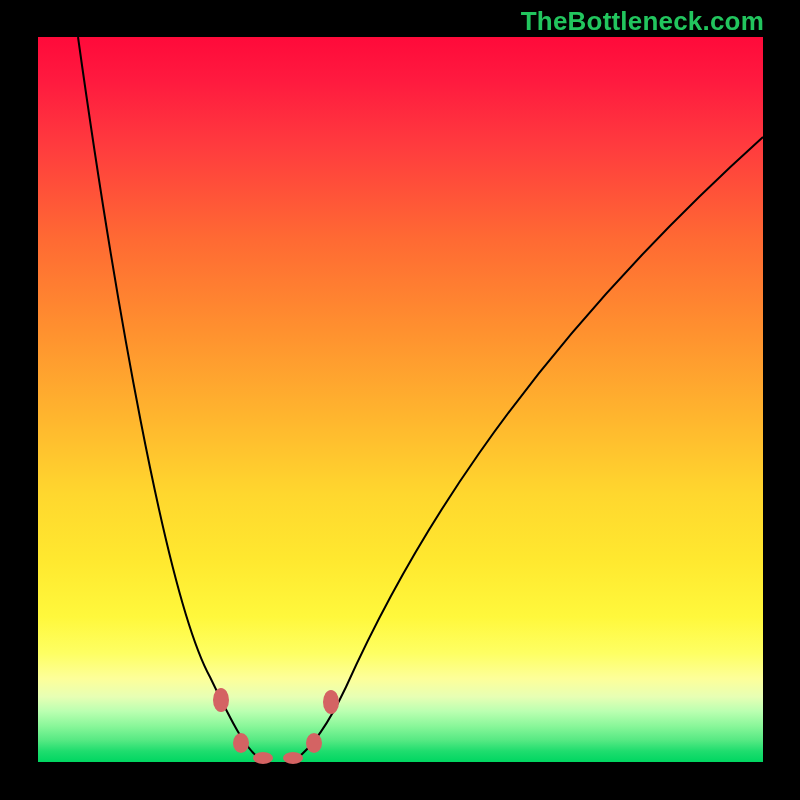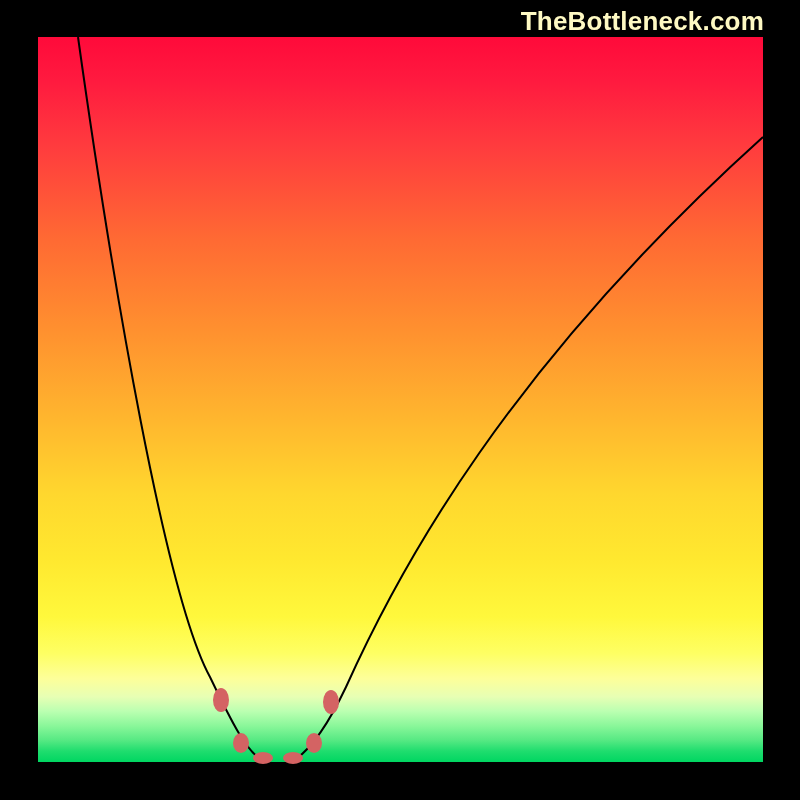--- a/index.html
+++ b/index.html
@@ -43,21 +43,21 @@
       #56e983 97%,
       #1fdd6e 98.5%,
       #00d661 100%);
   }
   .watermark {
     position: absolute;
     right: 36px;
     top: 6px;
     font-size: 26px;
     font-weight: 600;
-    color: #fef9c3;
+    color: #22c55e;
     letter-spacing: 0.2px;
   }
   svg.curve {
     position: absolute;
     left: 0;
     top: 0;
     width: 725px;
     height: 725px;
     overflow: visible;
   }

